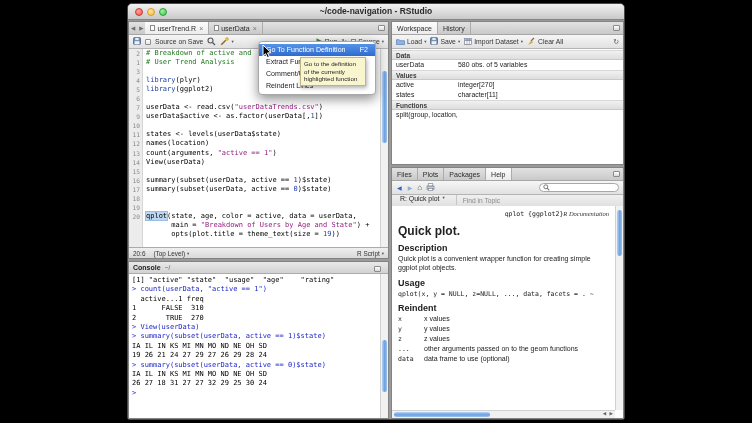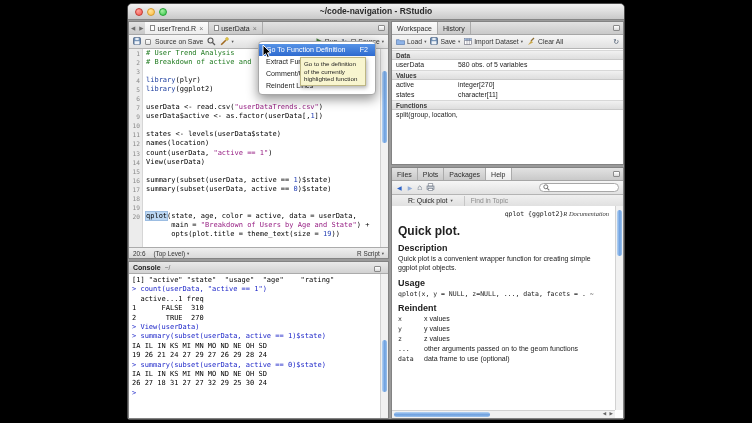--- a/index.html
+++ b/index.html
@@ -87,21 +87,21 @@
   .console-line.out{color:#000}
   
   .ws-content{position:absolute;top:28px;left:0;right:0;bottom:0;background:#fff;font-size:6.9px}
   .ws-section{height:10px;line-height:10px;padding:0 4px;font-size:6.5px;font-weight:bold;color:#3c3c3c;
       background:linear-gradient(#f1f1f1,#dedede);border-top:1px solid #d8d8d8;border-bottom:1px solid #c9c9c9}
   .ws-row{height:10px;line-height:10px;display:flex;padding:0 4px}
   .ws-name{flex:0 0 62px;overflow:hidden;white-space:nowrap}
   .ws-value{white-space:nowrap}
   
   .topic-row{height:12px;background:linear-gradient(#f0f0f0,#e0e0e0);border-bottom:1px solid #bcbcbc;
-      display:flex;align-items:center;gap:3px;padding:0 16px;font-size:6.9px}
+      display:flex;gap:3px;padding:0 8px;font-size:6.9px}
   .find-input{border:0;background:transparent;outline:none;font-size:6.7px;color:#555;width:70px;
       margin-left:8px;border-left:1px solid #c6c6c6;padding-left:6px;height:10px;
       font-family:"Liberation Sans",sans-serif}
   .find-input::placeholder{color:#8a8a8a}
   .search-box{margin-left:auto;width:80px;height:9px;border:1px solid #a8a8a8;border-radius:5px;
       background:#fff;display:flex;align-items:center;gap:2px;padding:0 3px}
   .search-box input{border:0;outline:none;width:100%;font-size:6.4px;background:transparent}
   .help-content{position:absolute;top:38px;left:0;right:8px;bottom:8px;background:#fff;
       padding:4px 6px;font-size:7px;overflow:hidden}
   .help-hdr{display:flex;justify-content:flex-end;font-size:6.5px}
@@ -196,32 +196,32 @@
           </span>
           <span class="glyph">↻</span>
           <span class="tb-btn">
             <span class="doc-ic"></span>
             <span>Source</span>
             <span class="caret">▾</span>
           </span>
         </div>
 
         <div class="code-area">
+            <div class="code-row"><span class="gutter">2</span><span class="code"><span class="seg-com"># Breakdown of active and</span></span></div>
             <div class="code-row"><span class="gutter">1</span><span class="code"><span class="seg-com"># User Trend Analysis</span></span></div>
-            <div class="code-row"><span class="gutter">2</span><span class="code"><span class="seg-com"># Breakdown of active and</span></span></div>
             <div class="code-row"><span class="gutter">3</span><span class="code"></span></div>
             <div class="code-row"><span class="gutter">4</span><span class="code"><span class="seg-kw">library</span><span class="seg-txt">(plyr)</span></span></div>
             <div class="code-row"><span class="gutter">5</span><span class="code"><span class="seg-kw">library</span><span class="seg-txt">(ggplot2)</span></span></div>
             <div class="code-row"><span class="gutter">6</span><span class="code"></span></div>
             <div class="code-row"><span class="gutter">7</span><span class="code"><span class="seg-txt">userData &lt;- read.csv(</span><span class="seg-str">"userDataTrends.csv"</span><span class="seg-txt">)</span></span></div>
             <div class="code-row"><span class="gutter">9</span><span class="code"><span class="seg-txt">userData$active &lt;- as.factor(userData[,</span><span class="seg-num">1</span><span class="seg-txt">])</span></span></div>
             <div class="code-row"><span class="gutter">10</span><span class="code"></span></div>
             <div class="code-row"><span class="gutter">11</span><span class="code"><span class="seg-txt">states &lt;- levels(userData$state)</span></span></div>
             <div class="code-row"><span class="gutter">12</span><span class="code"><span class="seg-txt">names(location)</span></span></div>
-            <div class="code-row"><span class="gutter">13</span><span class="code"><span class="seg-txt">count(userData, </span><span class="seg-str">"active == 1"</span><span class="seg-txt">)</span></span></div>
+            <div class="code-row"><span class="gutter">13</span><span class="code"><span class="seg-txt">count(arguments, </span><span class="seg-str">"active == 1"</span><span class="seg-txt">)</span></span></div>
             <div class="code-row"><span class="gutter">14</span><span class="code"><span class="seg-txt">View(userData)</span></span></div>
             <div class="code-row"><span class="gutter">15</span><span class="code"></span></div>
             <div class="code-row"><span class="gutter">16</span><span class="code"><span class="seg-txt">summary(subset(userData, active == </span><span class="seg-num">1</span><span class="seg-txt">)$state)</span></span></div>
             <div class="code-row"><span class="gutter">17</span><span class="code"><span class="seg-txt">summary(subset(userData, active == </span><span class="seg-num">0</span><span class="seg-txt">)$state)</span></span></div>
             <div class="code-row"><span class="gutter">18</span><span class="code"></span></div>
             <div class="code-row"><span class="gutter">19</span><span class="code"></span></div>
             <div class="code-row"><span class="gutter">20</span><span class="code"><span class="seg-hl">qplot</span><span class="seg-txt">(state, age, color = active, data = userData,</span></span></div>
             <div class="code-row"><span class="gutter"></span><span class="code"><span class="seg-txt">      main = </span><span class="seg-str">"Breakdown of Users by Age and State"</span><span class="seg-txt">) +</span></span></div>
             <div class="code-row"><span class="gutter"></span><span class="code"><span class="seg-txt">      opts(plot.title = theme_text(size = </span><span class="seg-num">19</span><span class="seg-txt">))</span></span></div>
           </div>

